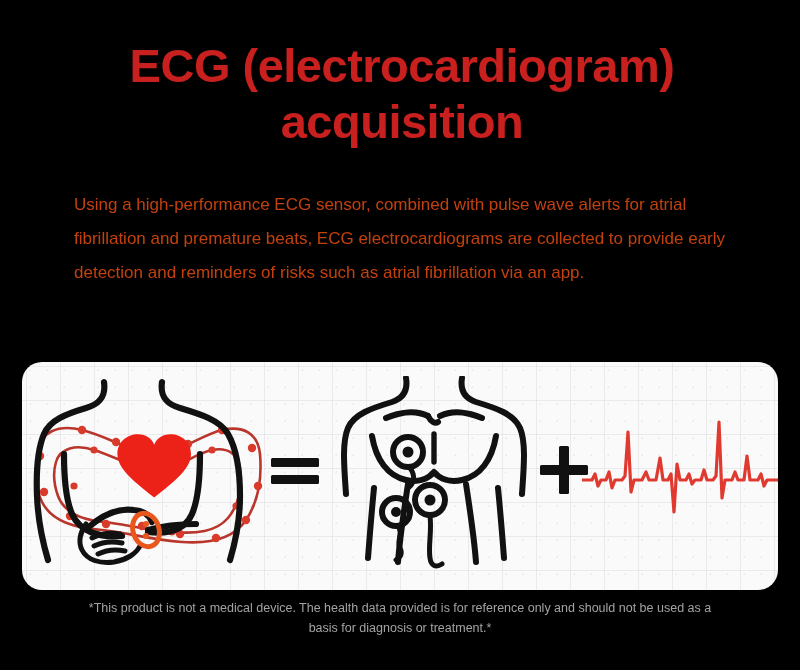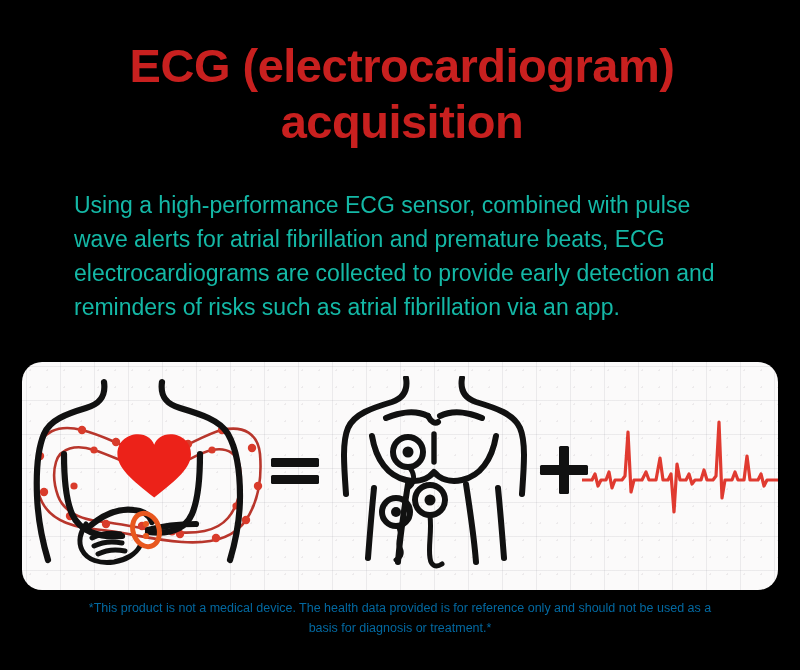--- a/index.html
+++ b/index.html
@@ -35,22 +35,22 @@
     margin: 0;
     text-align: center;
   }
 
   
   .body-copy {
     position: absolute;
     left: 74px;
     top: 188px;
     width: 652px;
-    color: #14b8a6;
-    font-size: 23px;
+    color: #c2410c;
+    font-size: 17px;
     line-height: 34px;
     font-weight: 400;
     margin: 0;
   }
 
   
   .panel {
     position: absolute;
     left: 22px;
     top: 362px;
@@ -80,21 +80,21 @@
   .fig-torso   { left: 310px; top: 14px;  width: 210px; height: 200px; }
   .fig-plus    { left: 512px; top: 78px;  width: 60px;  height: 60px; }
   .fig-ecg     { left: 560px; top: 52px;  width: 200px; height: 112px; }
 
   
   .disclaimer {
     position: absolute;
     left: 80px;
     top: 598px;
     width: 640px;
-    color: #0369a1;
+    color: #a3a3a3;
     font-size: 12.5px;
     line-height: 20px;
     text-align: center;
     margin: 0;
   }
 </style>
 </head>
 <body>
 
 <div class="page">

